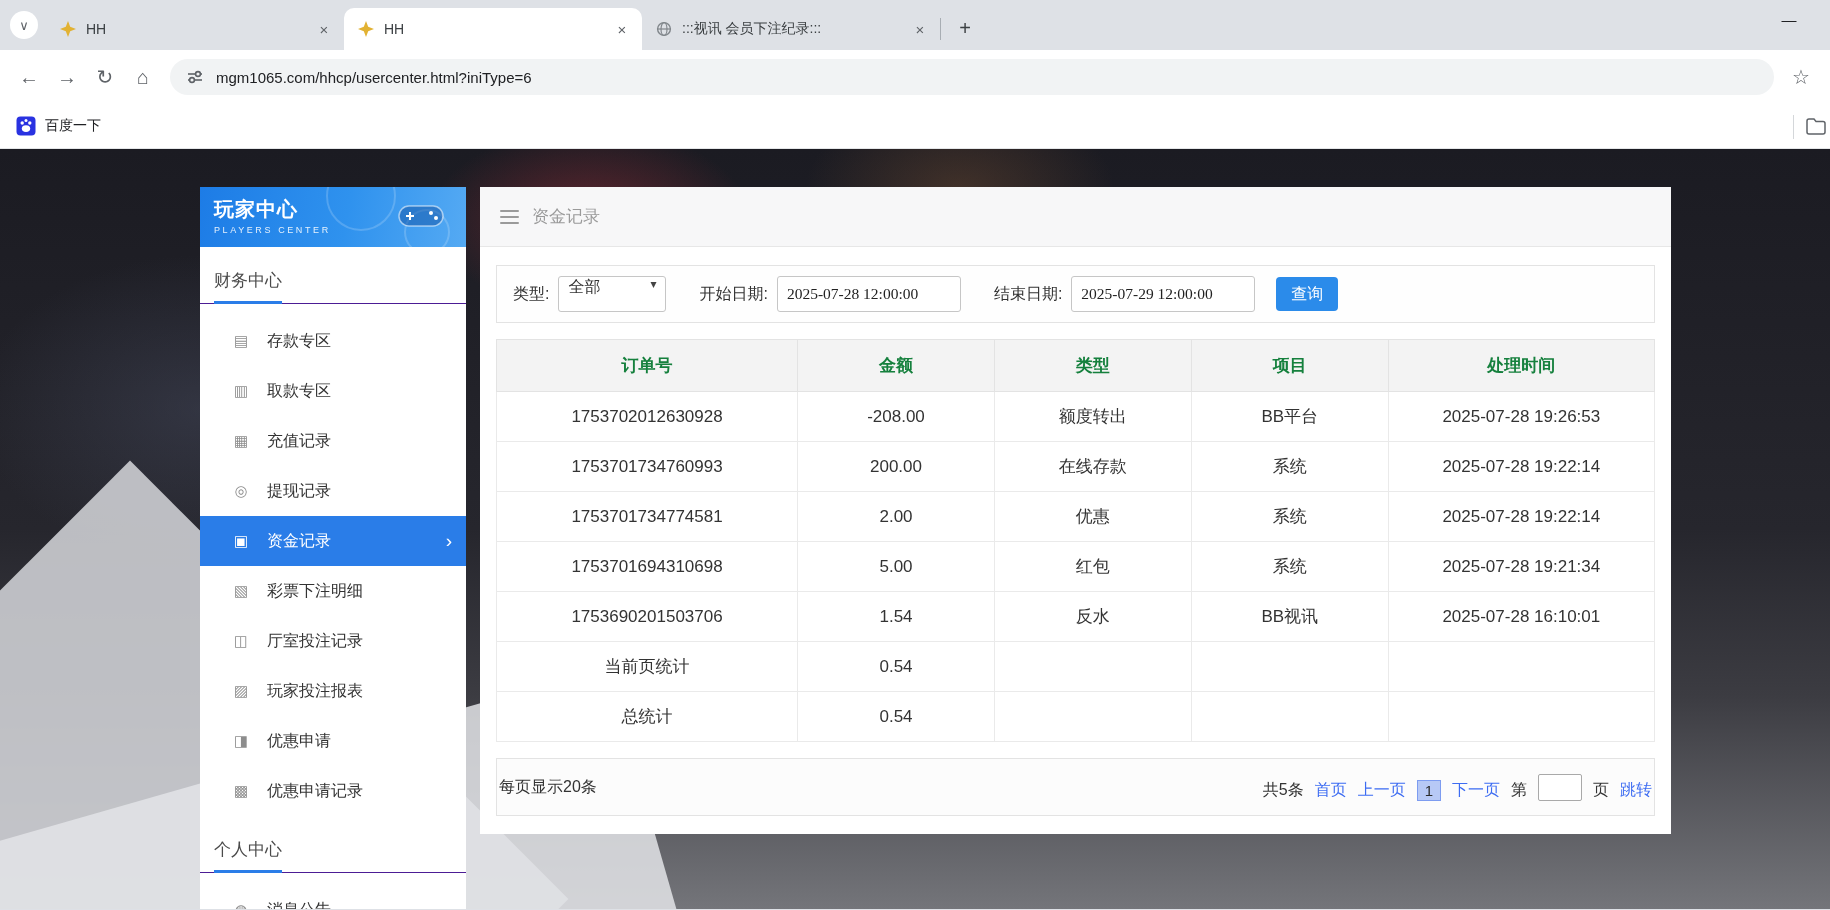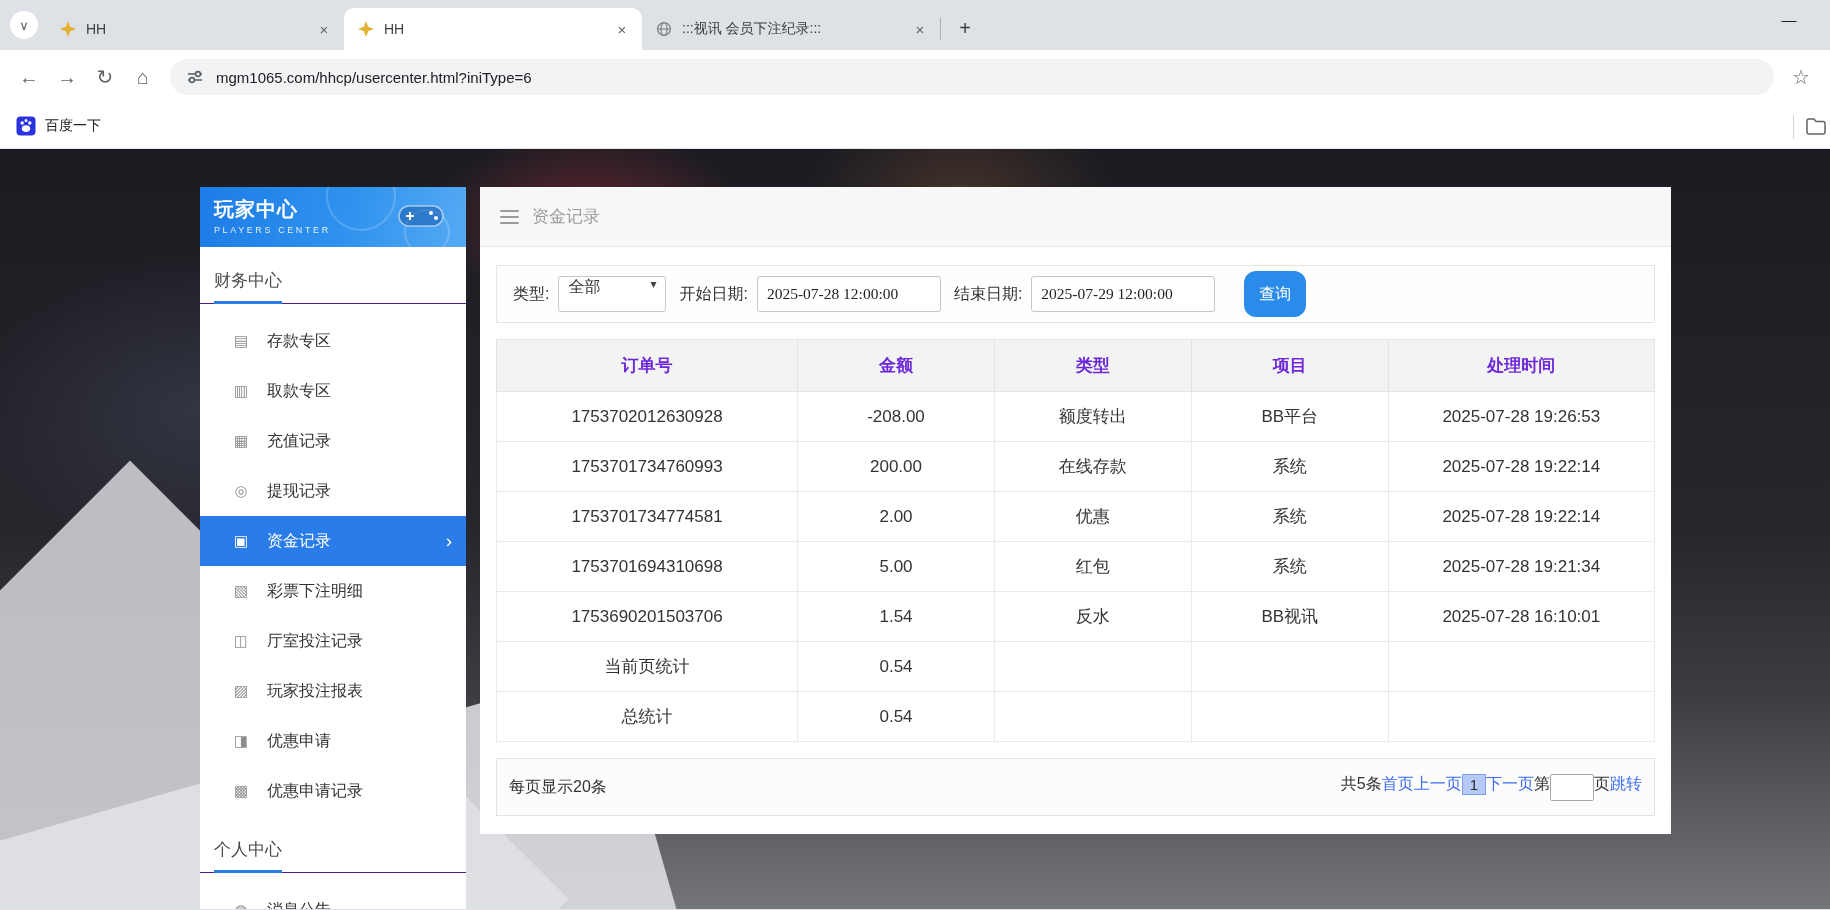--- a/index.html
+++ b/index.html
@@ -114,45 +114,45 @@
   .main-body { padding:18px 16px 16px; }
   .filter-bar {
     border:1px solid #e3e3e3; background:#fefefe; height:58px;
     display:flex; align-items:center; padding:11px 16px; gap:9px; font-size:16px; color:#333;
   }
   .fake-select {
     width:108px; height:36px; border:1px solid #c6c6c6; border-radius:3px; background:#fff;
     display:flex; align-items:flex-start; justify-content:space-between; padding:0 9px; cursor:pointer; font-size:16px;
   }
   .fake-select .sel-chev { font-size:12px; color:#444; }
-  .filter-label { margin-left:4px; }
+  .filter-label { margin-left:24px; }
   .date-input {
     width:184px; height:36px; border:1px solid #c6c6c6; border-radius:3px; padding:0 9px;
     font-size:15.5px; color:#222; font-family:Liberation Serif, serif;
   }
   .search-btn {
-    width:62px; height:46px; margin-left:20px; background:#2b8bea; color:#fff; border:none; border-radius:12px;
+    width:62px; height:34px; margin-left:12px; background:#2b8bea; color:#fff; border:none; border-radius:4px;
     font-size:16px; cursor:pointer; font-family:inherit;
   }
 
   .data-table { width:100%; border-collapse:collapse; border:1px solid #e3e3e3; margin-top:16px; table-layout:fixed; }
   .data-table th {
-    background:#f3f3f3; height:52px; font-size:17px; color:#6d28d9; font-weight:700;
+    background:#f3f3f3; height:52px; font-size:17px; color:#15803d; font-weight:700;
     border:1px solid #e3e3e3; text-align:center;
   }
   .data-table td {
     height:50px; font-size:17px; color:#333; border:1px solid #eaeaea; text-align:center;
     white-space:nowrap; overflow:hidden;
   }
 
   .pager {
     border:1px solid #e3e3e3; background:#fcfcfc; height:58px; margin-top:16px;
-    display:flex; align-items:center; padding:0 12px; font-size:16px; color:#333;
-  }
-  .pager-right { margin-left:auto; display:flex; align-items:flex-start; }
+    display:flex; align-items:center; padding:0 2px; font-size:16px; color:#333;
+  }
+  .pager-right { margin-left:auto; display:flex; align-items:flex-end; gap:11px; }
   .pglink { color:#3d6cf2; cursor:pointer; }
   .pgcur { background:#b7c9f6; border:1px solid #7d9cf0; color:#2c2c2c; padding:1px 7px; font-size:15px; cursor:default; }
   .jump-input { width:44px; height:27px; border:1px solid #a9a9a9; border-radius:2px; font-family:inherit; font-size:15px; padding:0 4px; }
 </style>
 </head>
 <body>
 
 <div class="tabstrip">
   <div class="profile-btn">
     <span>∨</span>

